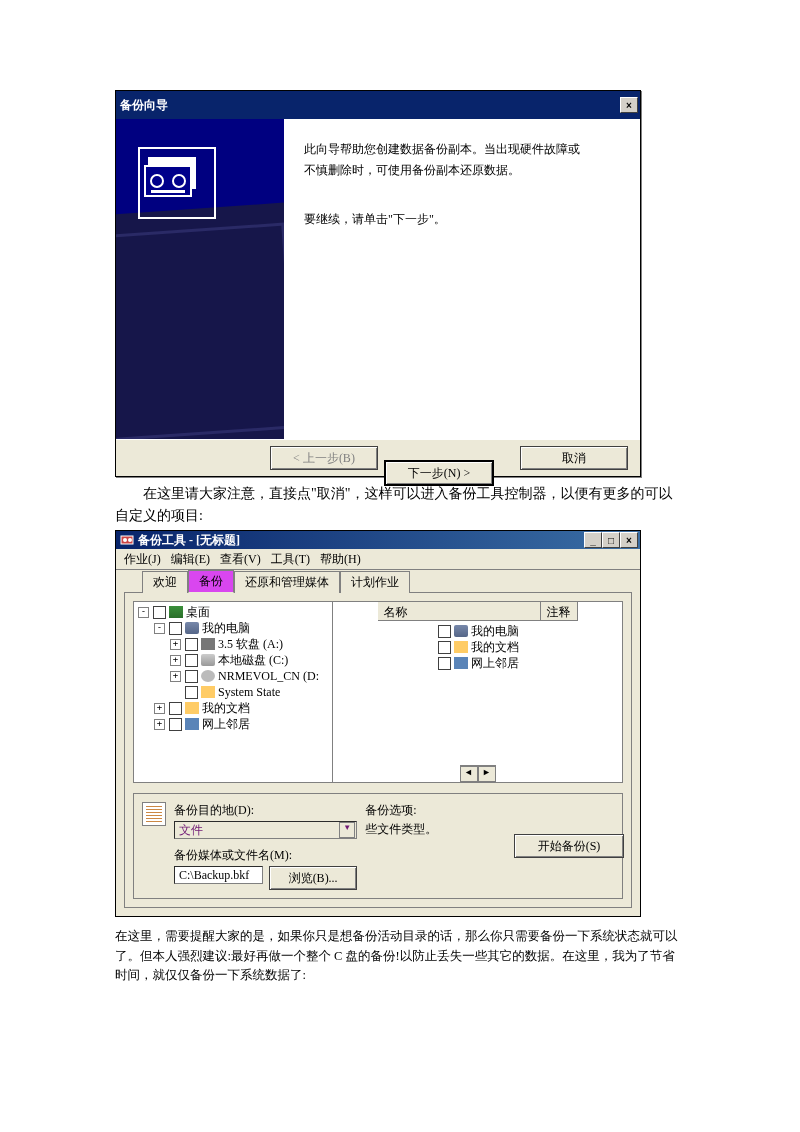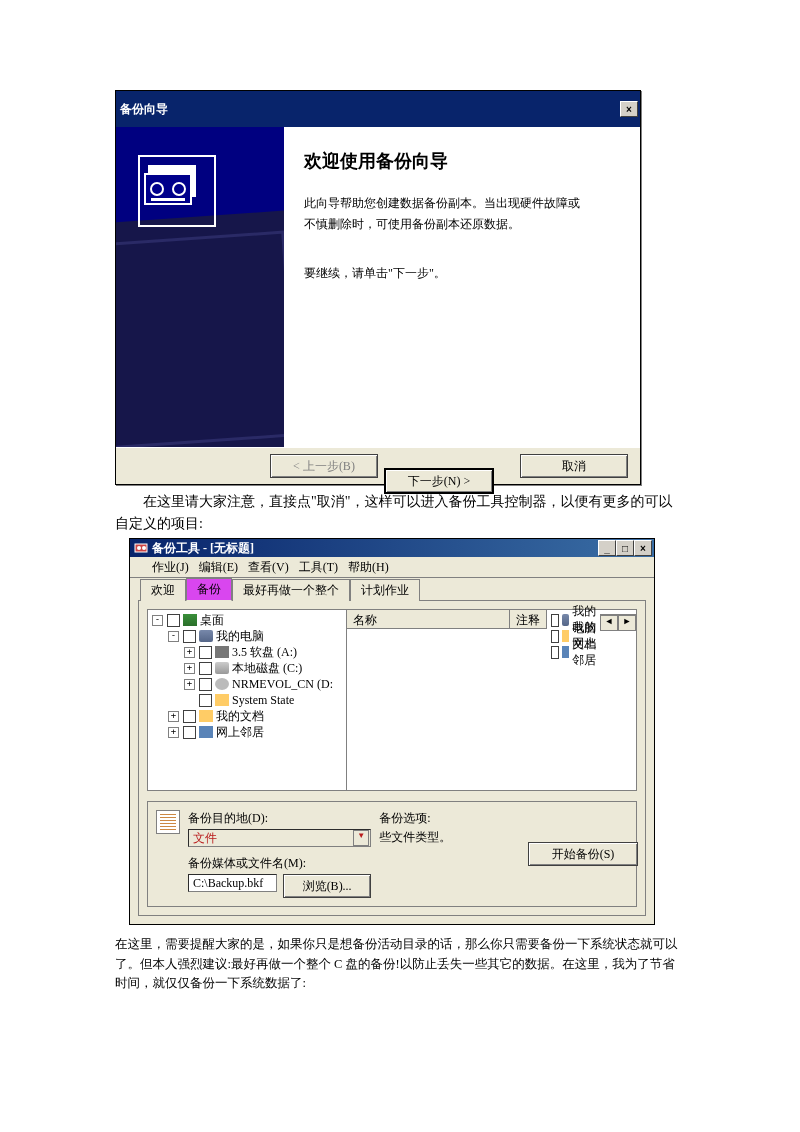--- a/index.html
+++ b/index.html
@@ -13,21 +13,21 @@
     padding: 90px 115px 60px 115px;
   }
   
   .dlg {
     width: 524px;
     border: 1px solid #000;
     background: #ece9d8;
     box-shadow: 1px 1px 0 #808080;
   }
   .titlebar {
-    height: 36px;
+    height: 28px;
     background: linear-gradient(#08246b, #08246b);
     color: #fff;
     display: flex;
     align-items: center;
     font-family: "Microsoft YaHei", sans-serif;
     font-size: 12px;
     font-weight: bold;
     padding-left: 4px;
   }
   .titlebar .spacer { flex: 1; }
@@ -128,21 +128,20 @@
   }
   .prose.noindent { text-indent: 0; }
 
   
   .tool {
     width: 524px;
     border: 1px solid #000;
     background: #ece9d8;
     font-family: "SimSun", "宋体", serif;
     font-size: 12px;
-    margin-left: 14px;
   }
   .tool .titlebar2 {
     height: 18px;
     background: linear-gradient(90deg, #08246b 0%, #3a6ea5 100%);
     color: #fff;
     display: flex;
     align-items: center;
     font-weight: bold;
     font-size: 12px;
     padding-left: 4px;
@@ -160,30 +159,30 @@
     border: 1px solid #fff;
     border-right-color: #404040; border-bottom-color: #404040;
     display: flex; align-items: center; justify-content: center;
     font-size: 10px; color: #000; font-family: Arial;
   }
   .menubar {
     height: 20px;
     display: flex;
     align-items: center;
     gap: 10px;
-    padding-left: 22px;
+    padding-left: 8px;
     background: #ece9d8;
     border-bottom: 1px solid #808080;
   }
   .menubar span { font-size: 12px; }
   .tabstrip {
     height: 22px;
     display: flex;
     align-items: flex-end;
-    padding-left: 10px;
+    padding-left: 26px;
     gap: 0;
   }
   .tab {
     padding: 2px 10px;
     border: 1px solid #808080;
     border-bottom: none;
     background: #ece9d8;
     font-size: 12px;
     position: relative;
     top: 1px;
@@ -263,21 +262,22 @@
   .i-pc { background: linear-gradient(#78a, #568); border-radius: 2px; }
   .i-floppy { background: #777; }
   .i-disk { background: linear-gradient(#ccc,#999); border-radius: 2px; }
   .i-cd { background: #bbb; border-radius: 50%; }
   .i-sys { background: #fc6; }
   .i-docs { background: #fc6; }
   .i-net { background: #5a84b8; }
   .list {
     flex: 1;
     display: flex;
-    flex-direction: row;
+    flex-direction: column;
+    align-items: center;
   }
   .list-hdr {
     display: flex;
     height: 18px;
     background: #ece9d8;
     border-bottom: 1px solid #808080;
   }
   .list-hdr div {
     padding: 2px 6px;
     border-right: 1px solid #808080;
@@ -320,21 +320,21 @@
     height: 18px;
     border: 1px inset #808080;
     background: #fff;
     width: 100%;
     font-size: 12px;
     padding: 0 4px;
     display: flex;
     align-items: center;
     box-sizing: border-box;
   }
-  .combo.disabled { background: #ece9d8; color: #b91c1c; }
+  .combo.disabled { background: #ece9d8; color: #701a75; }
   .combo .arrow {
     margin-left: auto;
     width: 14px; height: 14px;
     background: #ece9d8;
     border: 1px solid #808080;
     font-size: 8px; text-align: center;
     margin-right: -3px;
   }
   svg.tape { display: block; }
 </style>
@@ -356,21 +356,20 @@
           <svg class="tape" viewBox="0 0 60 54" width="60" height="54">
             <rect x="6" y="6" width="46" height="30" fill="#fff" stroke="#fff" stroke-width="2"></rect>
             <rect x="2" y="14" width="46" height="30" fill="#00008b" stroke="#fff" stroke-width="2"></rect>
             <circle cx="14" cy="29" r="6" fill="none" stroke="#fff" stroke-width="2"></circle>
             <circle cx="36" cy="29" r="6" fill="none" stroke="#fff" stroke-width="2"></circle>
             <rect x="8" y="38" width="34" height="3" fill="#fff"></rect>
           </svg>
         </div>
       </div>
       <div class="wiz-content">
-        <h1>欢迎使用备份向导</h1>
         <p>此向导帮助您创建数据备份副本。当出现硬件故障或</p>
         <p>不慎删除时，可使用备份副本还原数据。</p>
         <div class="gap"></div>
         <p>要继续，请单击"下一步"。</p>
       </div>
     </div>
     <div class="wiz-footer">
       <span class="btn disabled">&lt; 上一步(B)</span>
       <span class="btn default">下一步(N) &gt;</span>
       <span style="width:14px"></span>
@@ -398,21 +397,21 @@
     <div class="menubar">
       <span>作业(J)</span>
       <span>编辑(E)</span>
       <span>查看(V)</span>
       <span>工具(T)</span>
       <span>帮助(H)</span>
     </div>
     <div class="tabstrip">
       <span class="tab">欢迎</span>
       <span class="tab active">备份</span>
-      <span class="tab">最好再做一个整个</span>
+      <span class="tab">还原和管理媒体</span>
       <span class="tab">计划作业</span>
     </div>
     <div class="tabpanel">
 
       <div class="panes">
         <div class="tree">
           <div class="tree-row" style="padding-left:0">
             <span class="pm">-</span>
               <span class="cb"></span>
               <span class="ticon2 i-desktop"></span>

